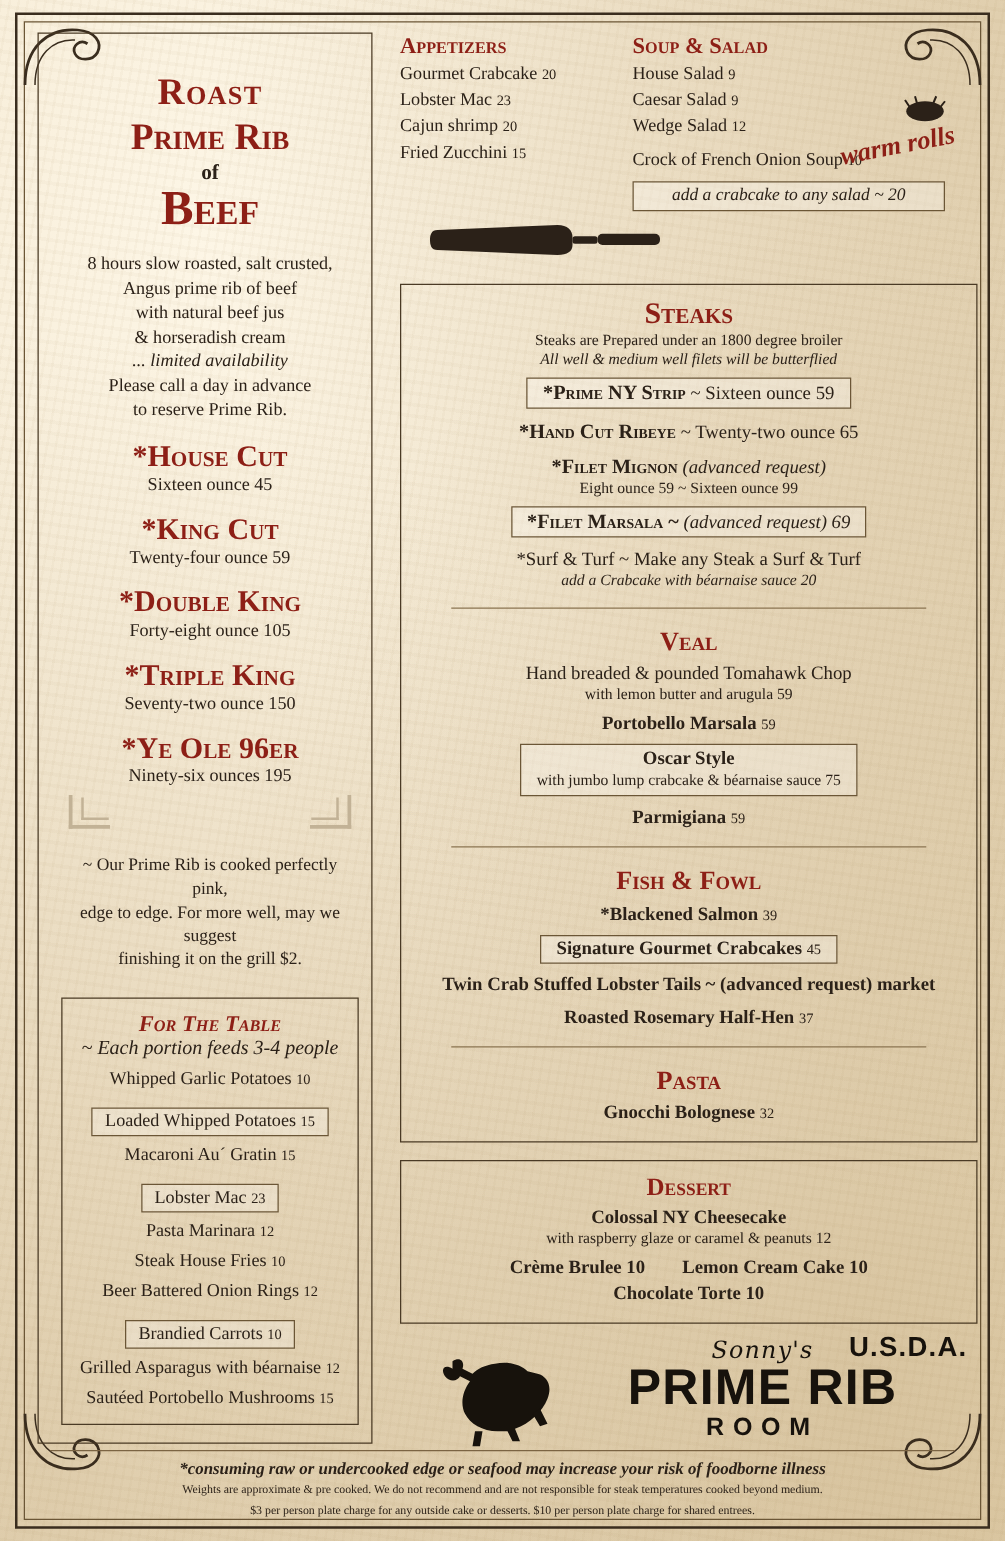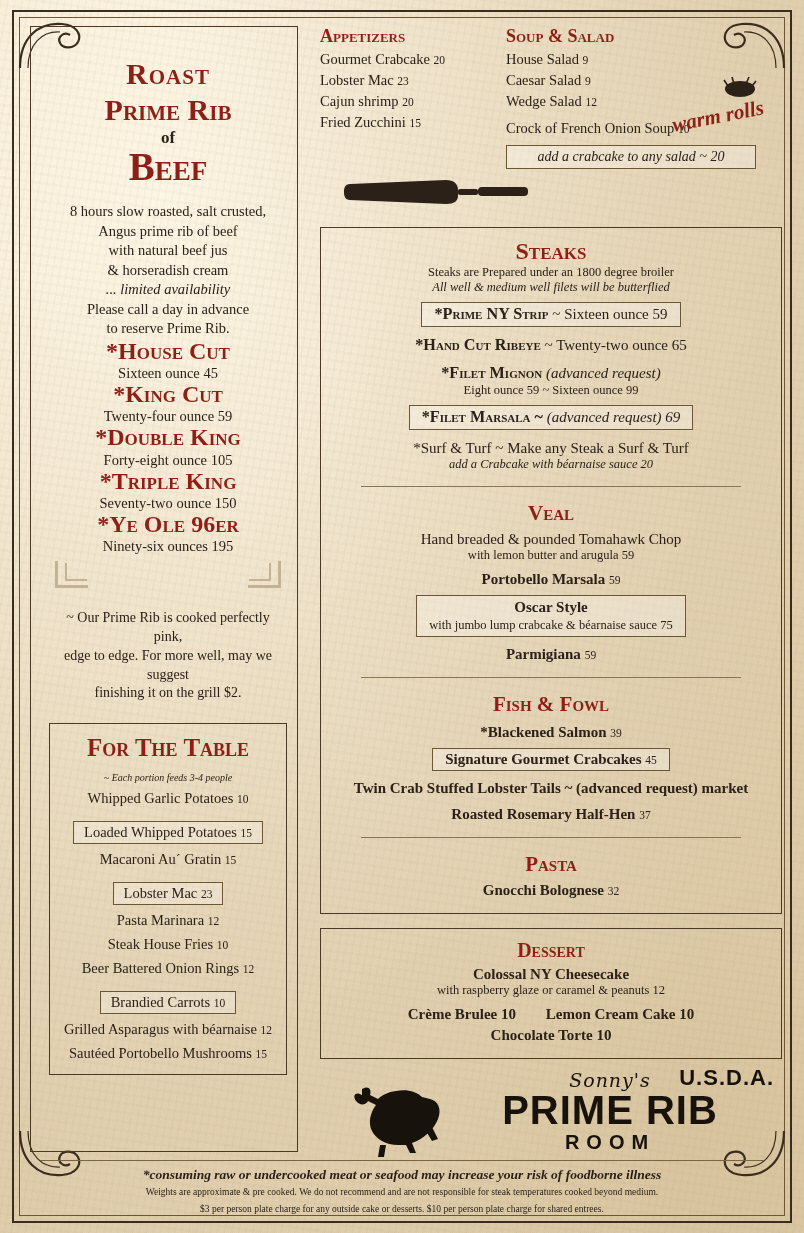--- a/index.html
+++ b/index.html
@@ -67,21 +67,21 @@
   .title-roast .l4{font-size:30px;margin-top:1px;}
   .title-roast .big{font-size:39px;}
 
   .desc{
     margin:16px 10px 0 10px;
     font-size:14.5px;
     line-height:1.35;
   }
   .desc .it{font-style:italic;}
 
-  .cut{}
+  .cut{margin-top:15px;}
   .cut .name{
     color:#8d1f16;font-weight:bold;font-size:24px;line-height:1.05;
   }
   .cut .sub{font-size:14.5px;margin-top:1px;}
 
   .bracket-wrap{position:relative;height:26px;margin-top:6px;}
   .brk{position:absolute;width:30px;height:24px;}
   .brk.l{left:16px;border-left:3px solid #c2b296;border-bottom:3px solid #c2b296;}
   .brk.r{right:16px;border-right:3px solid #c2b296;border-bottom:3px solid #c2b296;}
   .brk2.l{left:26px;bottom:6px;width:20px;height:16px;border-left:2px solid #c2b296;border-bottom:2px solid #c2b296;}
@@ -90,24 +90,24 @@
   .pink-note{
     margin:22px 14px 0 14px;font-size:14px;line-height:1.35;text-align:center;
   }
 
   .table-box{
     margin:20px 10px 0 10px;
     border:1px solid #4a3a25;
     padding:10px 8px 12px 8px;
   }
   .table-box .hdr{
-    color:#8d1f16;font-weight:bold;font-size:25px;
+    color:#8d1f16;font-weight:bold;font-size:18px;font-style:italic;
   }
   .table-box .sub{
-    font-style:italic;font-size:10px;margin-top:10px;
+    font-style:italic;font-size:16px;margin-top:0;
   }
   .tl{font-size:14.5px;margin-top:7px;}
   .tl.boxed{
     display:inline-block;border:1px solid #6b5636;padding:2px 10px;
     background:rgba(255,255,255,.25);
   }
   .num{font-size:11.5px;}
 
   
   .right-col{position:absolute;left:320px;top:26px;width:462px;}
@@ -496,17 +496,17 @@
     <div class="logo-text">
       <div class="sonnys">Sonny's</div>
       <div class="prime-rib">PRIME RIB</div>
       <div class="room">ROOM</div>
     </div>
     <div class="usda">U.S.D.A.</div>
   </div>
 
   <div class="footer">
     <hr class="foot-rule">
-    <div class="l1">*consuming raw or undercooked meat or seafood may increase your risk of foodborne illness</div>
+    <div class="l1">*consuming raw or undercooked edge or seafood may increase your risk of foodborne illness</div>
     <div class="l2">Weights are approximate &amp; pre cooked. We do not recommend and are not responsible for steak temperatures cooked beyond medium.</div>
     <div class="l2">$3 per person plate charge for any outside cake or desserts. $10 per person plate charge for shared entrees.</div>
   </div>
 </div>
 
 </body></html>

